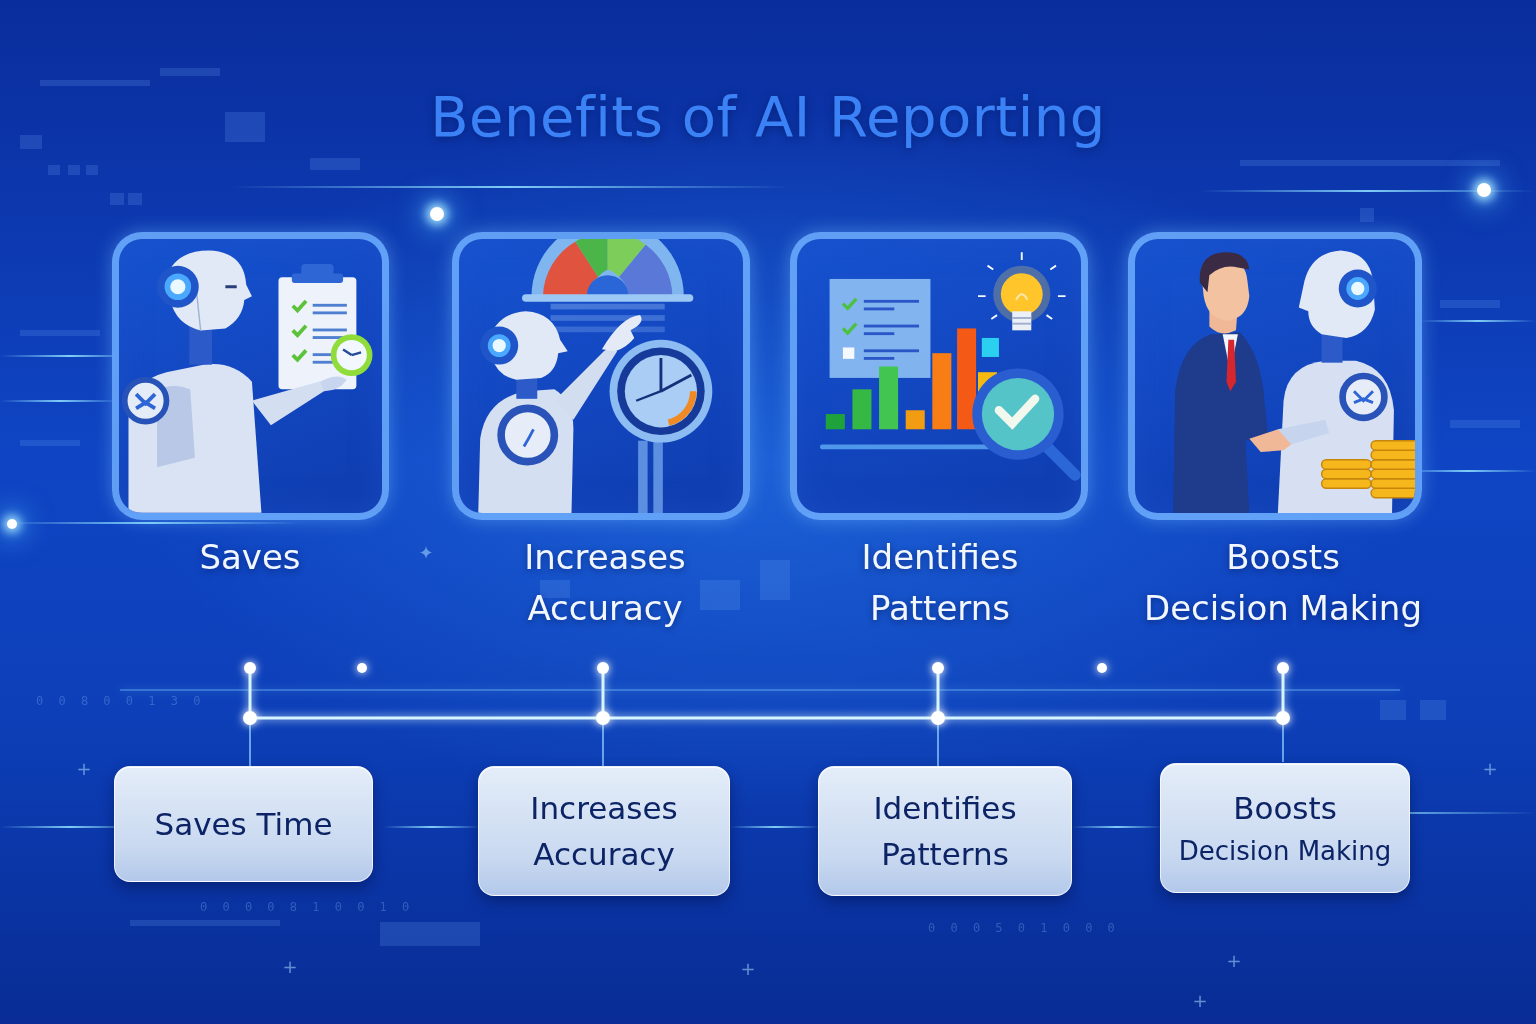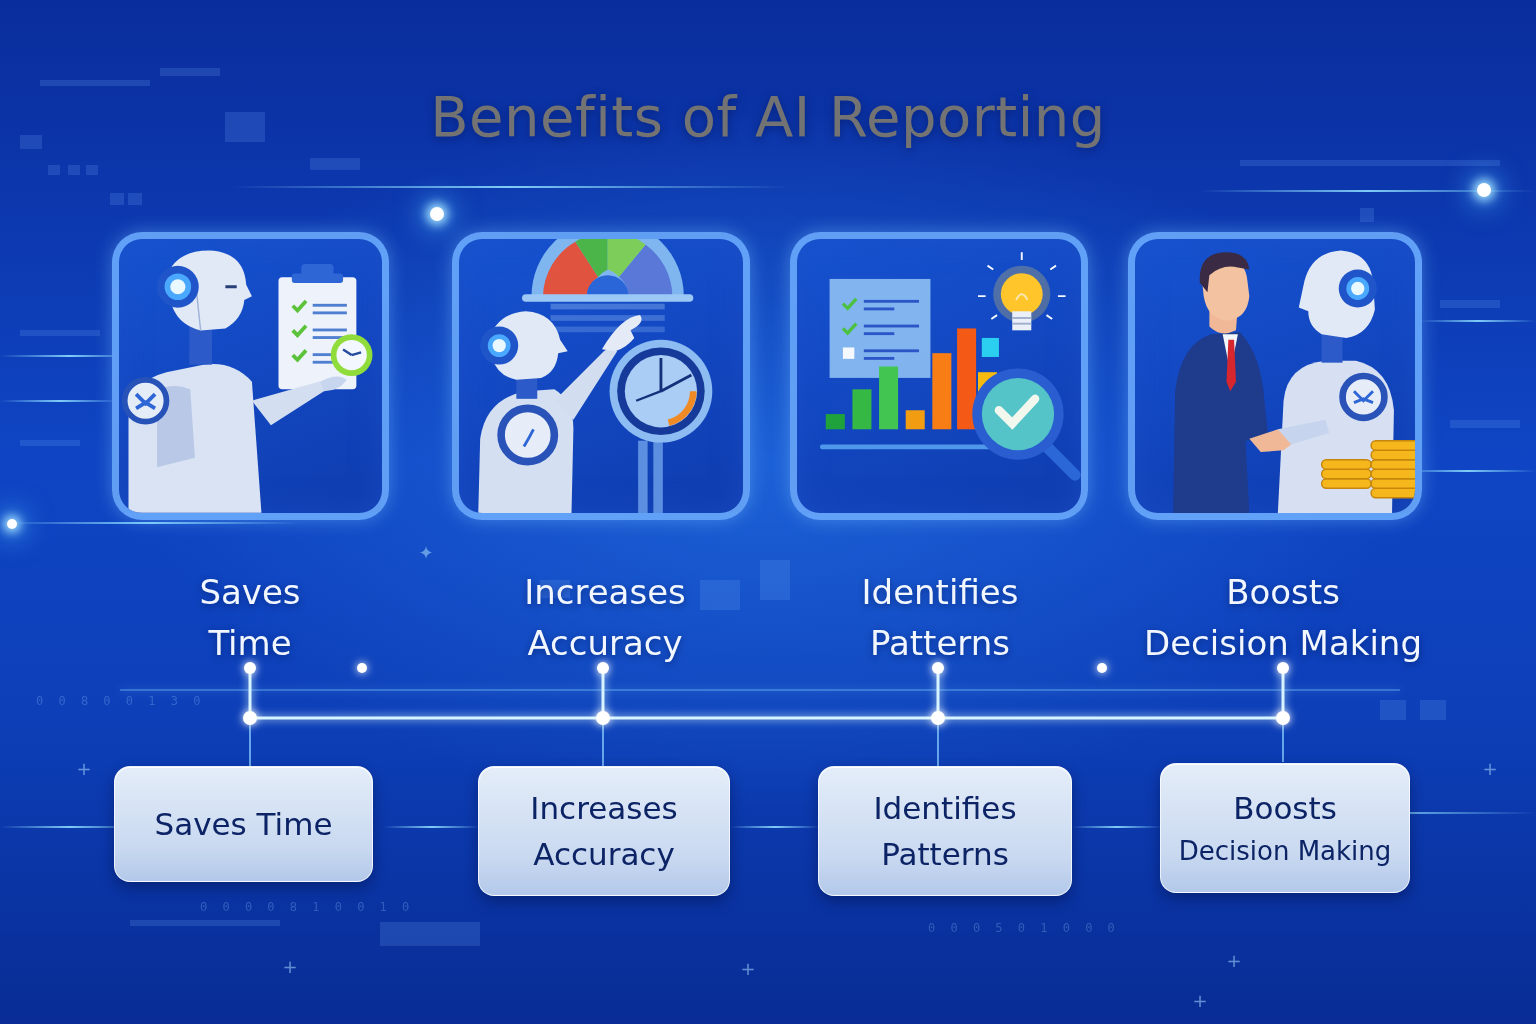--- a/index.html
+++ b/index.html
@@ -25,39 +25,38 @@
     transform: translate(-50%, -50%);
   }
   .binary {
     position: absolute; font-family: "DejaVu Sans Mono", monospace;
     font-size: 12px; letter-spacing: 4px; color: rgba(150,200,255,0.28);
   }
   .sparkle { position: absolute; color: rgba(170,220,255,0.55); font-size: 18px; transform: translate(-50%,-50%); }
 
   .title {
     position: absolute; left: 0; right: 0; top: 84px; text-align: center;
-    font-size: 56px; font-weight: 500; letter-spacing: 0.5px; color: #737373;
+    font-size: 56px; font-weight: 500; letter-spacing: 0.5px; color: #3b82f6;
     text-shadow: 0 2px 8px rgba(0,20,80,0.5);
   }
 
   .card {
     position: absolute; top: 232px; height: 288px;
     border-radius: 30px;
     border: 7px solid rgba(110,175,255,0.85);
     background: linear-gradient(160deg, #1753d0 0%, #1246bf 55%, #0f3cae 100%);
     box-shadow: 0 0 18px rgba(120,190,255,0.45), inset 0 0 30px rgba(30,80,200,0.6);
     overflow: hidden;
   }
   .card svg { position: absolute; inset: 0; width: 100%; height: 100%; }
 
   .caption {
     position: absolute; top: 532px; text-align: center;
     font-size: 34px; line-height: 51px; color: #f2f7ff;
     text-shadow: 0 2px 6px rgba(0,20,80,0.5);
-    margin-top: 35px;
   }
   .caption span { display: block; white-space: nowrap; }
 
   .circuit { position: absolute; inset: 0; width: 1536px; height: 1024px; pointer-events: none; }
 
   .label-box {
     position: absolute; top: 766px;
     border-radius: 16px;
     background: linear-gradient(180deg, #e4edf9 0%, #c9d9f0 70%, #b3c8ea 100%);
     border: 1px solid rgba(255,255,255,0.7);
@@ -288,21 +287,20 @@
         <rect x="248" y="232" width="54" height="10" rx="5"></rect>
         <rect x="248" y="222" width="54" height="10" rx="5"></rect>
         <rect x="248" y="212" width="54" height="10" rx="5"></rect>
       </g>
     </g>
   </svg>
 </div>
 
 <div class="caption" style="left:140px;width:220px;">
   <span>Saves</span>
-  <span>Time</span>
 </div>
 <div class="caption" style="left:480px;width:250px;">
   <span>Increases</span>
   <span>Accuracy</span>
 </div>
 <div class="caption" style="left:815px;width:250px;">
   <span>Identifies</span>
   <span>Patterns</span>
 </div>
 <div class="caption" style="left:1120px;width:326px;">

